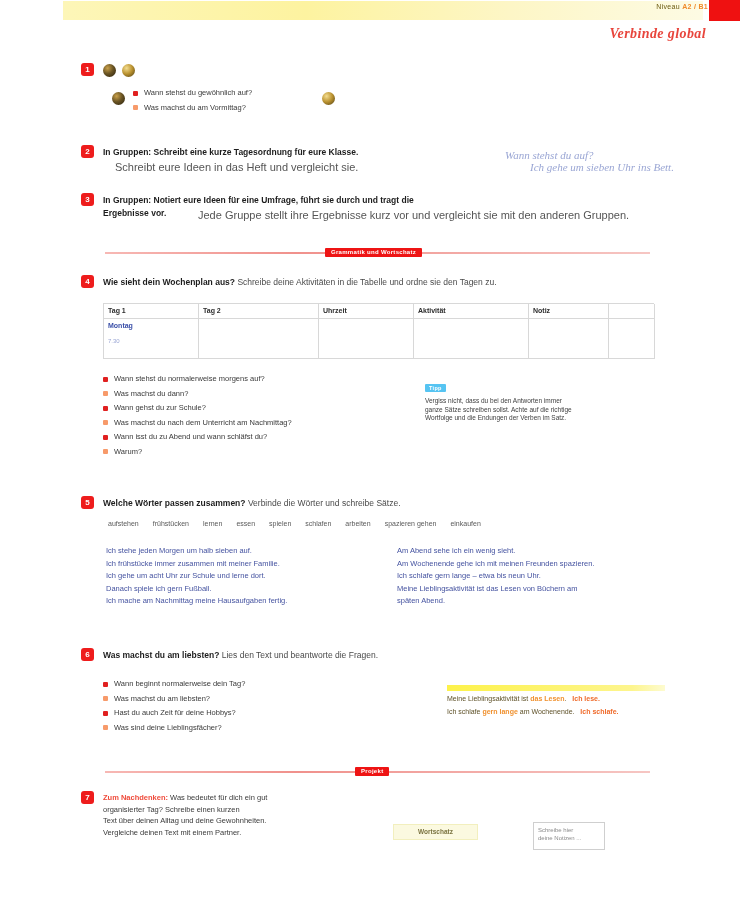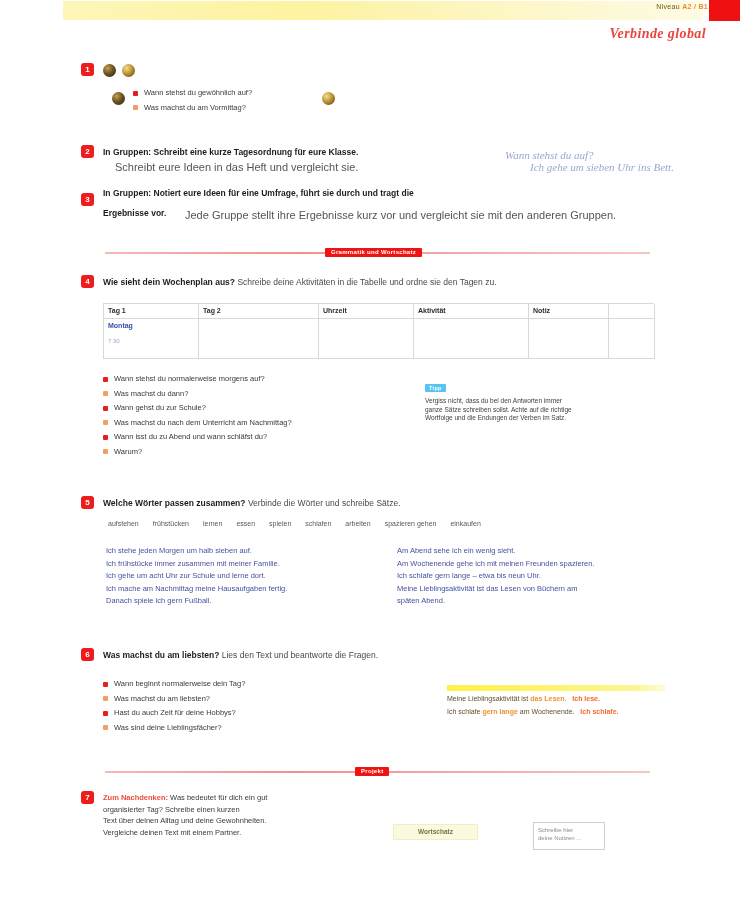--- a/index.html
+++ b/index.html
@@ -188,23 +188,23 @@
   <span class="avatar gold" style="margin-top:4px;"></span>
 </div>
 
 <div class="num-badge" style="left:81px; top:145px;">2</div>
 <div class="task-title" style="left:103px; top:147px;">In Gruppen: Schreibt eine kurze Tagesordnung für eure Klasse.</div>
 <div class="sub-line" style="left:103px; top:161px;">Schreibt eure Ideen in das Heft und vergleicht sie.</div>
 <div class="annot" style="left:505px; top:150px;">Wann stehst du auf?</div>
 <div class="annot" style="left:530px; top:162px;">Ich gehe um sieben Uhr ins Bett.</div>
 
 <div class="num-badge" style="left:81px; top:193px;">3</div>
-<div class="task-title" style="left:103px; top:188px;">In Gruppen: Notiert eure Ideen für eine Umfrage, führt sie durch und tragt die</div>
+<div class="task-title" style="left:103px; top:195px;">In Gruppen: Notiert eure Ideen für eine Umfrage, führt sie durch und tragt die</div>
 <div class="task-title" style="left:103px; top:208px;">Ergebnisse vor.</div>
-<div class="sub-line" style="left:173px; top:209px;">Jede Gruppe stellt ihre Ergebnisse kurz vor und vergleicht sie mit den anderen Gruppen.</div>
+<div class="sub-line" style="left:186px; top:209px;">Jede Gruppe stellt ihre Ergebnisse kurz vor und vergleicht sie mit den anderen Gruppen.</div>
 
 <div class="divider" style="left:105px; top:248px; width:545px;">
   <div class="rule"></div>
   <div class="chip" style="left:220px;">Grammatik und Wortschatz</div>
 </div>
 
 <div class="num-badge" style="left:81px; top:275px;">4</div>
 <div class="task-title" style="left:103px; top:277px;">
   <span>Wie sieht dein Wochenplan aus?</span>
   <span class="light">Schreibe deine Aktivitäten in die Tabelle und ordne sie den Tagen zu.</span>
@@ -281,22 +281,22 @@
   <span>arbeiten</span>
   <span>spazieren gehen</span>
   <span>einkaufen</span>
 </div>
 
 <div class="ansgrid" style="left:106px; top:545px;">
   <div class="anscol" style="width:255px;">
     <div>Ich stehe jeden Morgen um halb sieben auf.</div>
     <div>Ich frühstücke immer zusammen mit meiner Familie.</div>
     <div>Ich gehe um acht Uhr zur Schule und lerne dort.</div>
+    <div>Danach spiele ich gern Fußball.</div>
     <div>Ich mache am Nachmittag meine Hausaufgaben fertig.</div>
-    <div>Danach spiele ich gern Fußball.</div>
   </div>
   <div class="anscol">
     <div>Am Abend sehe ich ein wenig sieht.</div>
     <div>Am Wochenende gehe ich mit meinen Freunden spazieren.</div>
     <div>Ich schlafe gern lange – etwa bis neun Uhr.</div>
     <div>Meine Lieblingsaktivität ist das Lesen von Büchern am</div>
     <div>späten Abend.</div>
   </div>
 </div>
 

